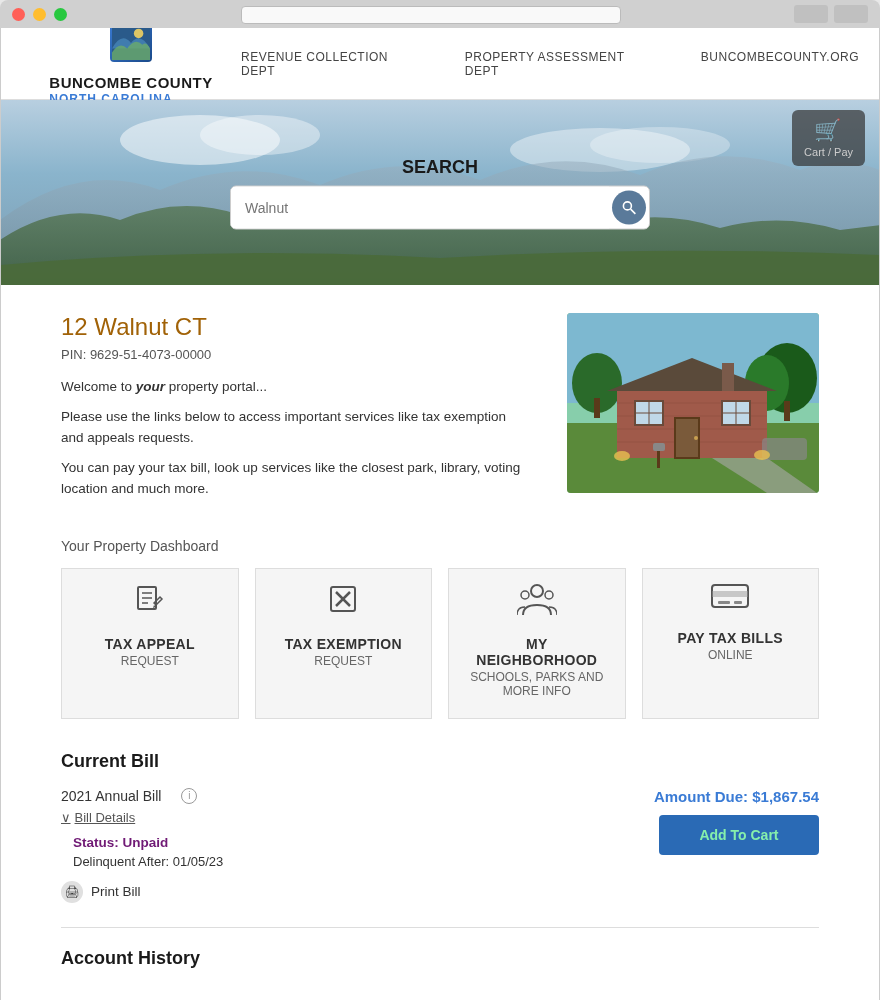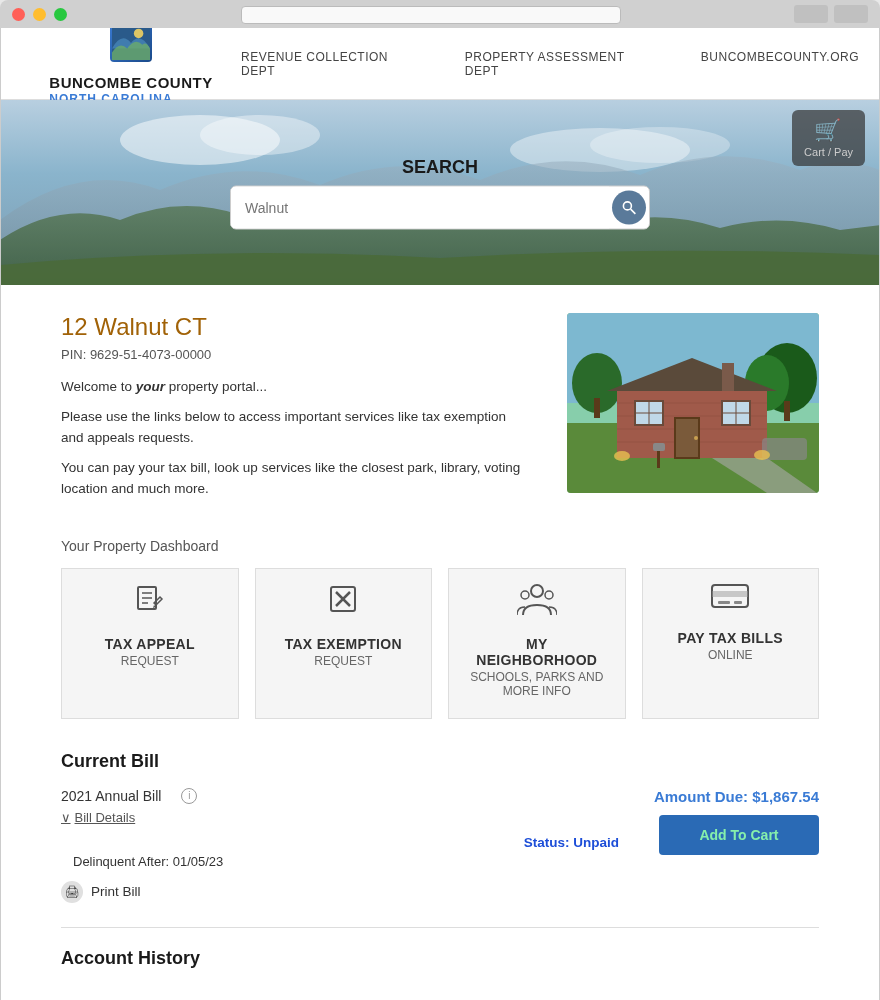--- a/index.html
+++ b/index.html
@@ -316,25 +316,24 @@
       align-items: center;
       gap: 4px;
       font-size: 13px;
       color: #555;
       cursor: pointer;
       margin-bottom: 10px;
     }
     .bill-details-toggle span { text-decoration: underline; }
     .bill-status {
       font-size: 13.5px;
-      color: #1d4ed8;
+      color: #701a75;
       font-weight: 600;
       margin-bottom: 4px;
       margin-left: 12px;
-      text-align: right;
     }
     .bill-delinquent {
       font-size: 13px;
       color: #333;
       margin-left: 12px;
     }
     .amount-due {
       font-size: 15px;
       font-weight: 600;
       color: #3a7bd5;

